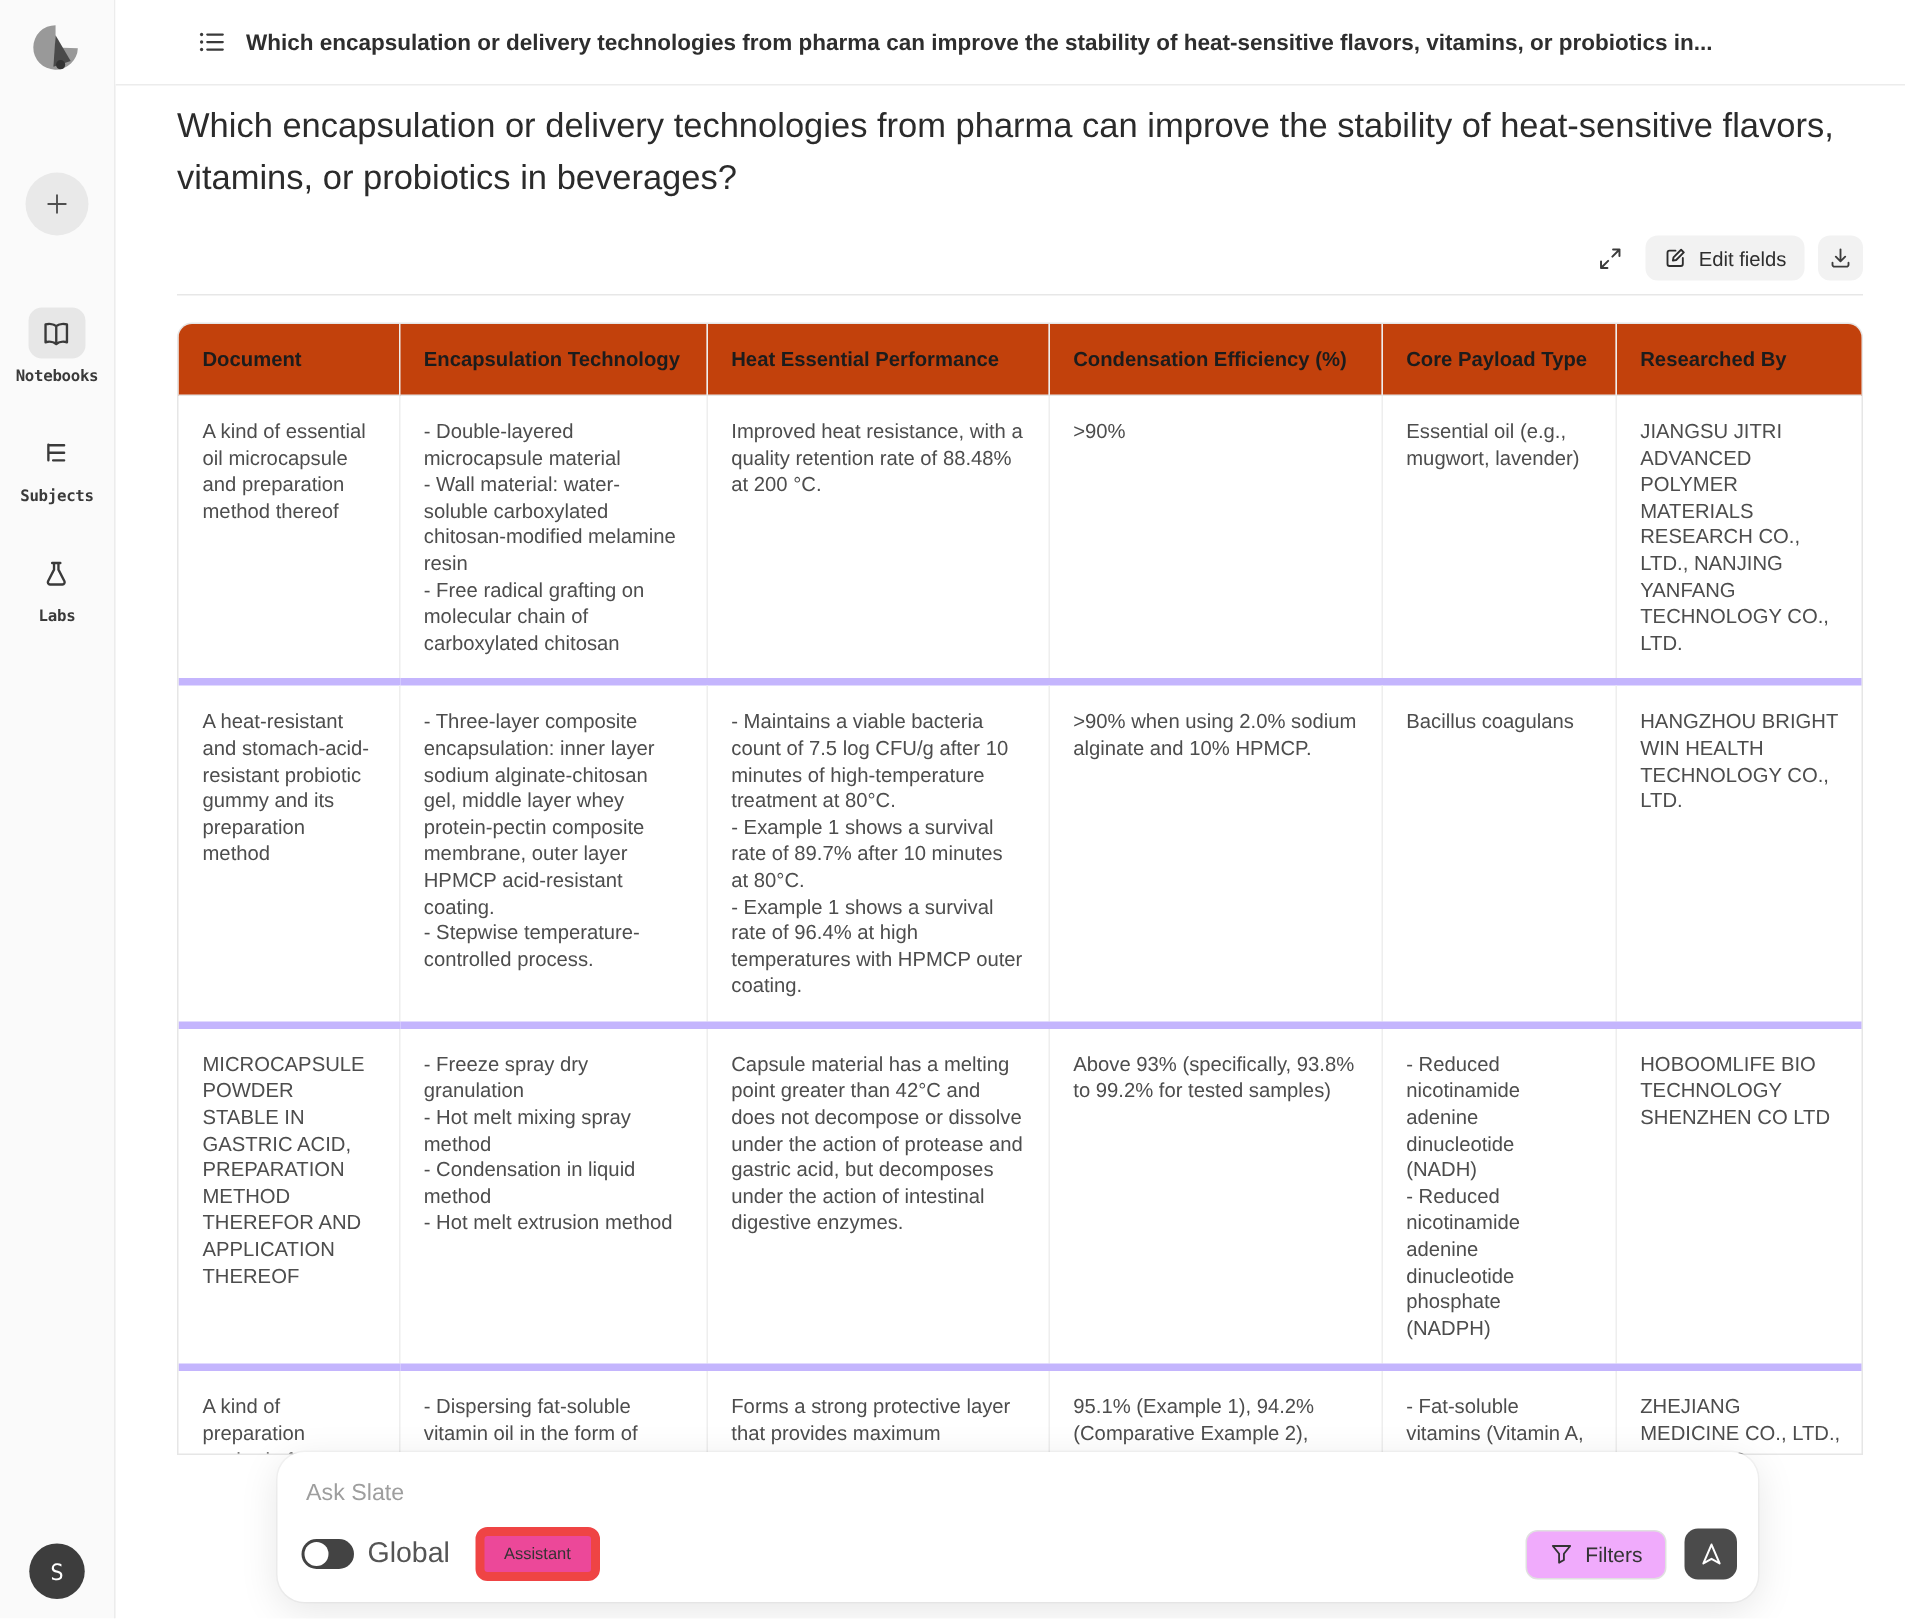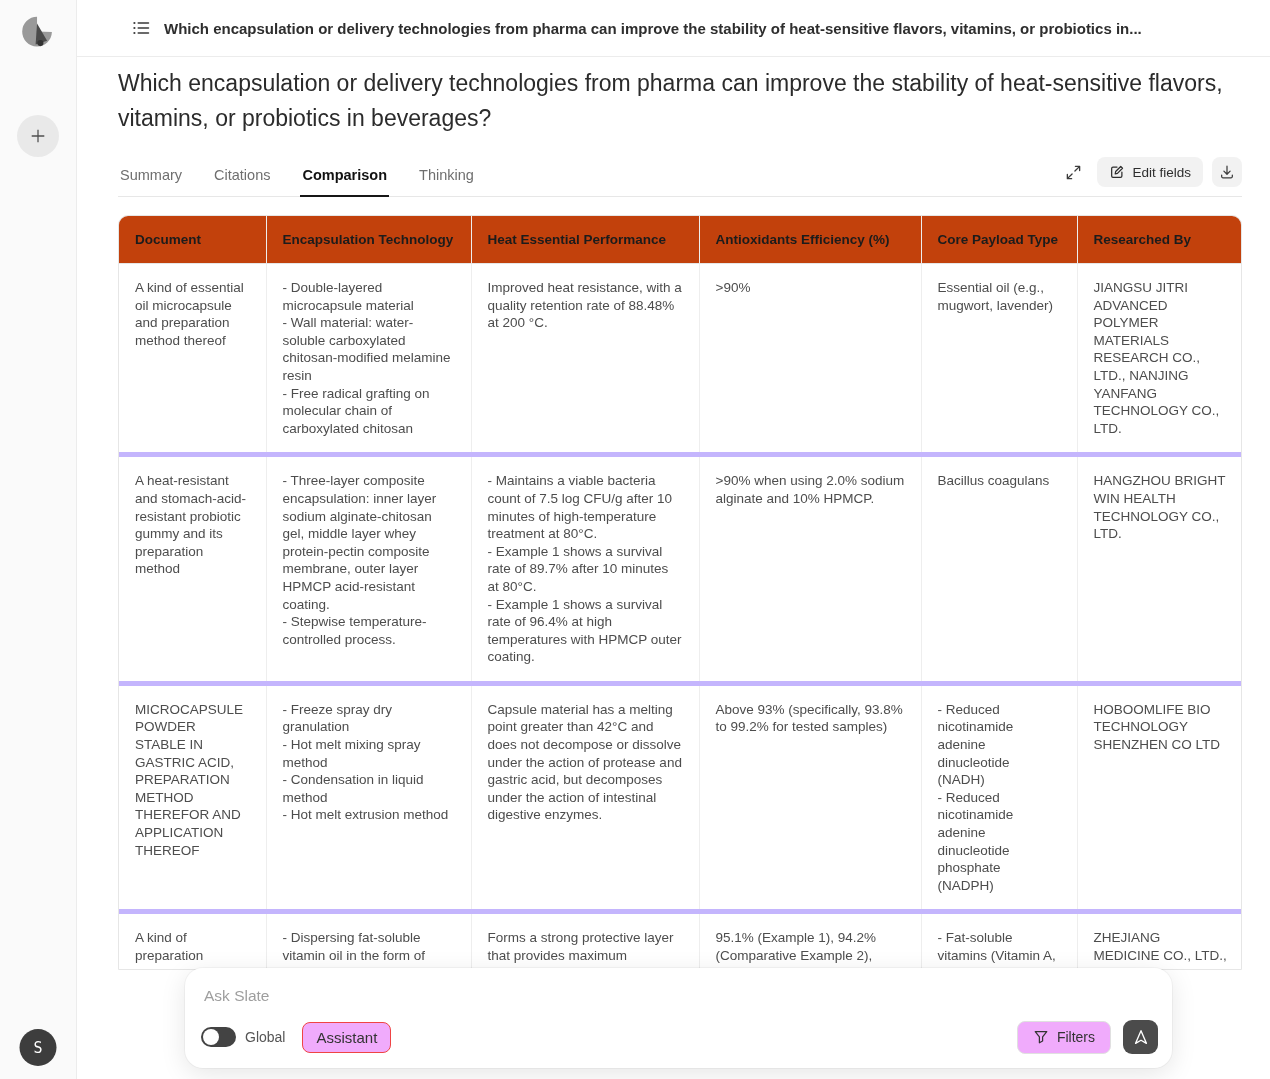--- a/index.html
+++ b/index.html
@@ -58,23 +58,23 @@
   td:last-child { border-right:none; }
 
   
   .askbar { position:absolute; left:185px; top:968px; width:987px; height:100px; background:#fff;
             border-radius:18px; box-shadow:0 0 0 1px rgba(0,0,0,0.035), 0 6px 26px rgba(0,0,0,0.10);
             z-index:5; }
   .ask-placeholder { position:absolute; left:19px; top:19px; font-size:15.5px; color:#9e9e9e; }
   .ask-controls { position:absolute; left:16px; right:14px; bottom:14px; display:flex; align-items:center; }
   .toggle { width:35px; height:20px; border-radius:10px; background:#434343; position:relative; cursor:pointer; flex:0 0 auto; }
   .toggle-knob { position:absolute; left:2px; top:2px; width:16px; height:16px; border-radius:50%; background:#fff; }
-  .toggle-label { margin-left:9px; font-size:14px; color:#555;text-align:right; }
-  .assistant-chip { margin-left:17px; padding:6px 13px; border:1px solid #ef4444; border-radius:8px;
-                    background:#f0abfc; font-size:15px; color:#333; font-family:inherit; cursor:pointer; }
+  .toggle-label { margin-left:9px; font-size:19px; color:#555;text-align:right; }
+  .assistant-chip { margin-left:17px; padding:6px 13px; border:6px solid #ef4444; border-radius:8px;
+                    background:#ec4899; font-size:11px; color:#333; font-family:inherit; cursor:pointer; }
   .filters-btn { margin-left:auto; display:flex; align-items:center; gap:8px; height:33px; padding:0 15px;
                  background:#f0abfc; border:1px solid #e0e0e0; border-radius:8px; font-size:14px;
                  color:#333; font-family:inherit; cursor:pointer; }
   .send-btn { margin-left:12px; width:35px; height:34px; background:#4b4b4b; border:none; border-radius:9px;
               display:flex; align-items:center; justify-content:center; cursor:pointer; }
 </style>
 </head>
 <body>
 
 <div class="sidebar">
@@ -83,46 +83,68 @@
     <path d="M23 13 L33.5 31 L21.5 35 Z" fill="#4a4a4a"></path>
     <circle cx="26.5" cy="33.5" r="3.2" fill="#333333"></circle>
   </svg>
 
   <div class="plus-btn">
     <svg viewBox="0 0 20 20">
       <path d="M10 3 v14 M3 10 h14" stroke="#4f4f4f" stroke-width="1.4" fill="none"></path>
     </svg>
   </div>
 
+  <div class="nav">
+    <div class="nav-item">
+      <div class="icon-box active">
+        <svg width="21" height="19" viewBox="0 0 20 18">
+          <path d="M10 4.2 C8.1 2.6 4.9 2.6 3.2 3.1 V14.4 C4.9 13.9 8.1 13.9 10 15.5 C11.9 13.9 15.1 13.9 16.8 14.4 V3.1 C15.1 2.6 11.9 2.6 10 4.2 V15.2" fill="none" stroke="#3a3a3a" stroke-width="1.5" stroke-linejoin="round" stroke-linecap="round"></path>
+        </svg>
+      </div>
+      <div class="nav-label">Notebooks</div>
+    </div>
+
+    <div class="nav-item">
+      <div class="icon-box">
+        <svg width="21" height="19" viewBox="0 0 20 18">
+          <path d="M5 3.2 V13.2 M5 3.6 H15 M5 8.4 H15 M8 13.2 H15" fill="none" stroke="#3a3a3a" stroke-width="1.5" stroke-linecap="round"></path>
+        </svg>
+      </div>
+      <div class="nav-label">Subjects</div>
+    </div>
+
+    <div class="nav-item">
+      <div class="icon-box">
+        <svg width="21" height="19" viewBox="0 0 20 18">
+          <path d="M7.4 2.2 H12.6 M8.6 2.4 V6.4 L4.8 13.8 A1.4 1.4 0 0 0 6 15.8 H14 A1.4 1.4 0 0 0 15.2 13.8 L11.4 6.4 V2.4" fill="none" stroke="#3a3a3a" stroke-width="1.5" stroke-linejoin="round" stroke-linecap="round"></path>
+        </svg>
+      </div>
+      <div class="nav-label">Labs</div>
+    </div>
+  </div>
 
   <div class="avatar">
     <span>S</span>
   </div>
 </div>
 
 <div class="topbar">
   <svg class="list-icon" viewBox="0 0 20 20">
     <circle cx="3.4" cy="5" r="1.1" fill="#3a3a3a"></circle>
     <circle cx="3.4" cy="10" r="1.1" fill="#3a3a3a"></circle>
     <circle cx="3.4" cy="15" r="1.1" fill="#3a3a3a"></circle>
     <path d="M7.2 5 H17.5 M7.2 10 H17.5 M7.2 15 H17.5" stroke="#3a3a3a" stroke-width="1.5" stroke-linecap="round"></path>
   </svg>
   <div class="topbar-title">Which encapsulation or delivery technologies from pharma can improve the stability of heat-sensitive flavors, vitamins, or probiotics in...</div>
 </div>
 
 <div class="content">
   <h1 class="question">Which encapsulation or delivery technologies from pharma can improve the stability of heat-sensitive flavors, vitamins, or probiotics in beverages?</h1>
 
   <div class="tabs-row">
-    <div class="tabs">
-        <div class="tab">Summary</div>
-        <div class="tab">Citations</div>
-        <div class="tab active">Comparison</div>
-        <div class="tab">Thinking</div>
-      </div>
     <div class="tab-actions">
       <button class="icon-btn">
         <svg width="17" height="17" viewBox="0 0 18 18">
           <path d="M10.5 7.5 L15.5 2.5 M11 2.5 H15.5 V7 M7.5 10.5 L2.5 15.5 M2.5 11 V15.5 H7" fill="none" stroke="#3c3c3c" stroke-width="1.4" stroke-linecap="round" stroke-linejoin="round"></path>
         </svg>
       </button>
       <button class="edit-fields-btn">
         <svg width="16" height="16" viewBox="0 0 18 18">
           <path d="M9 3.5 H4.5 A1.5 1.5 0 0 0 3 5 V13.5 A1.5 1.5 0 0 0 4.5 15 H13 A1.5 1.5 0 0 0 14.5 13.5 V9" fill="none" stroke="#2e2e2e" stroke-width="1.4" stroke-linecap="round"></path>
           <path d="M13.2 2.8 L15.2 4.8 L9.5 10.5 L7 11 L7.5 8.5 Z" fill="none" stroke="#2e2e2e" stroke-width="1.4" stroke-linejoin="round"></path>
@@ -145,21 +167,21 @@
           <col style="width:228px">
         <col style="width:222px">
           <col style="width:156px">
           <col style="width:166px">
       </colgroup>
       <thead>
         <tr>
             <th>Document</th>
             <th>Encapsulation Technology</th>
             <th>Heat Essential Performance</th>
-            <th>Antioxidants Efficiency (%)</th>
+            <th>Condensation Efficiency (%)</th>
             <th>Core Payload Type</th>
             <th>Researched By</th>
           </tr>
       </thead>
       <tbody>
           <tr>
             <td>A kind of essential oil microcapsule and preparation method thereof</td>
             <td>- Double-layered microcapsule material
 - Wall material: water-soluble carboxylated chitosan-modified melamine resin
 - Free radical grafting on molecular chain of carboxylated chitosan</td>

